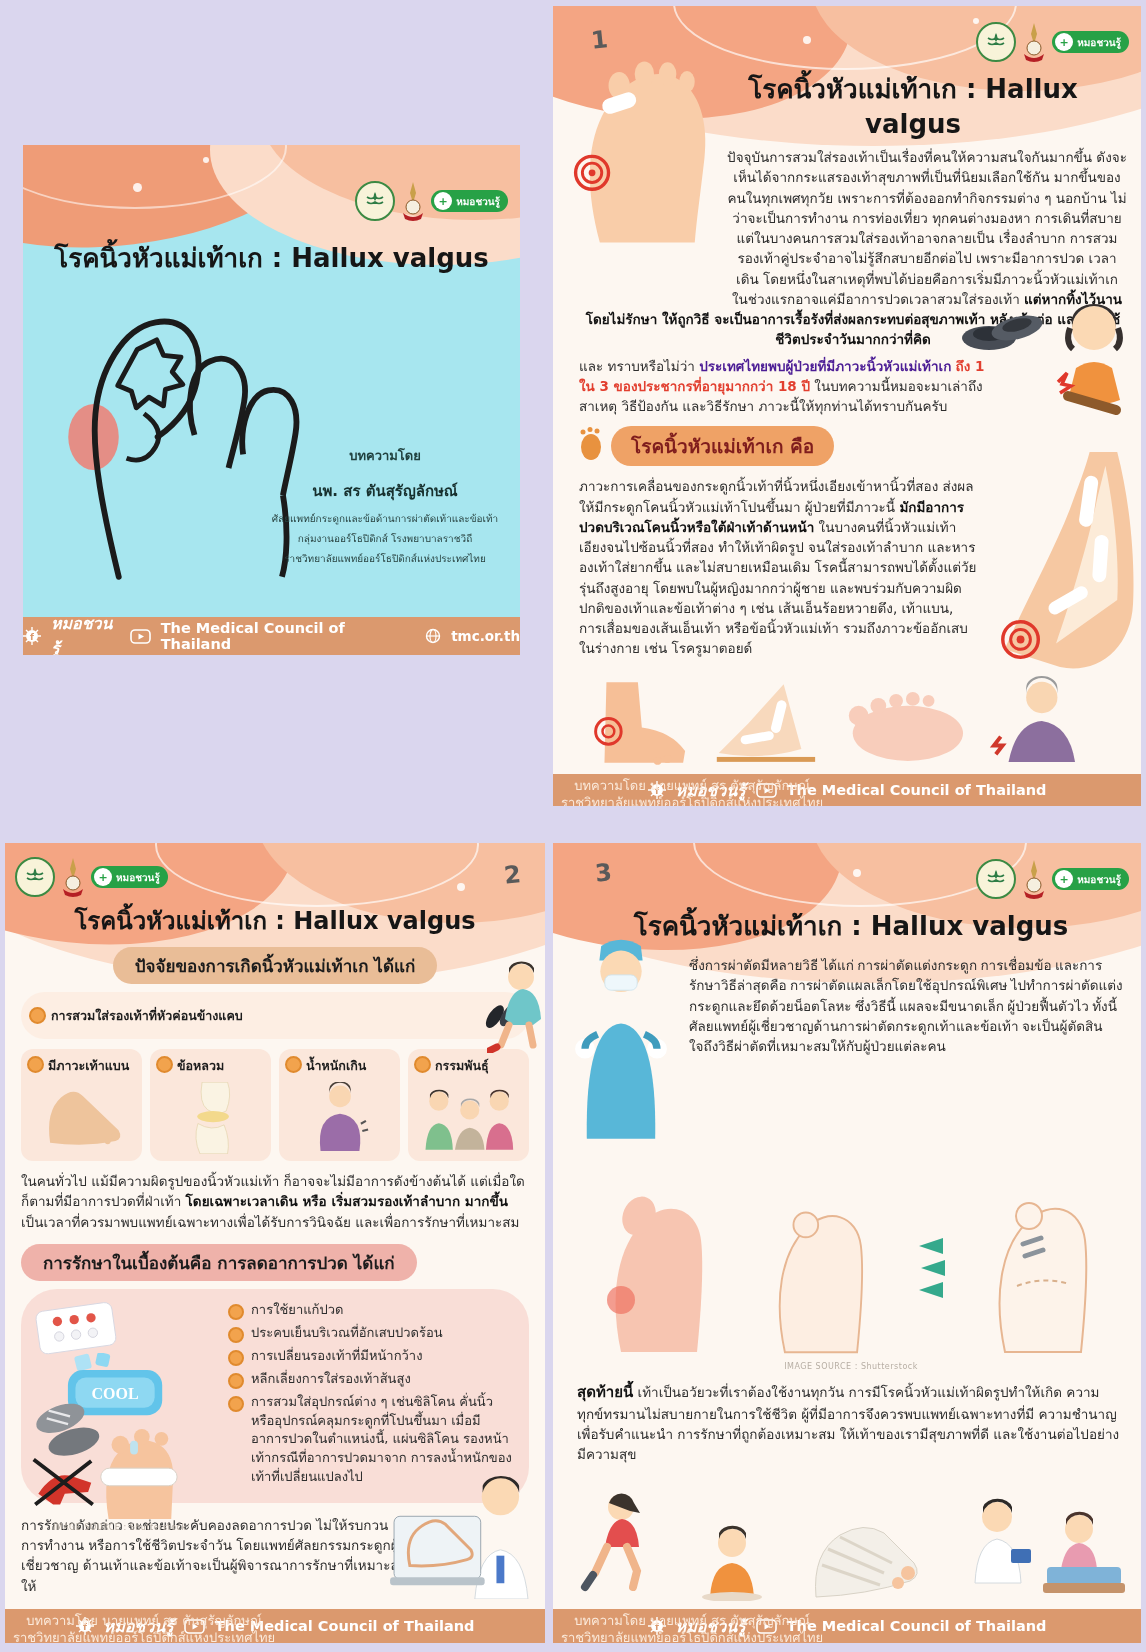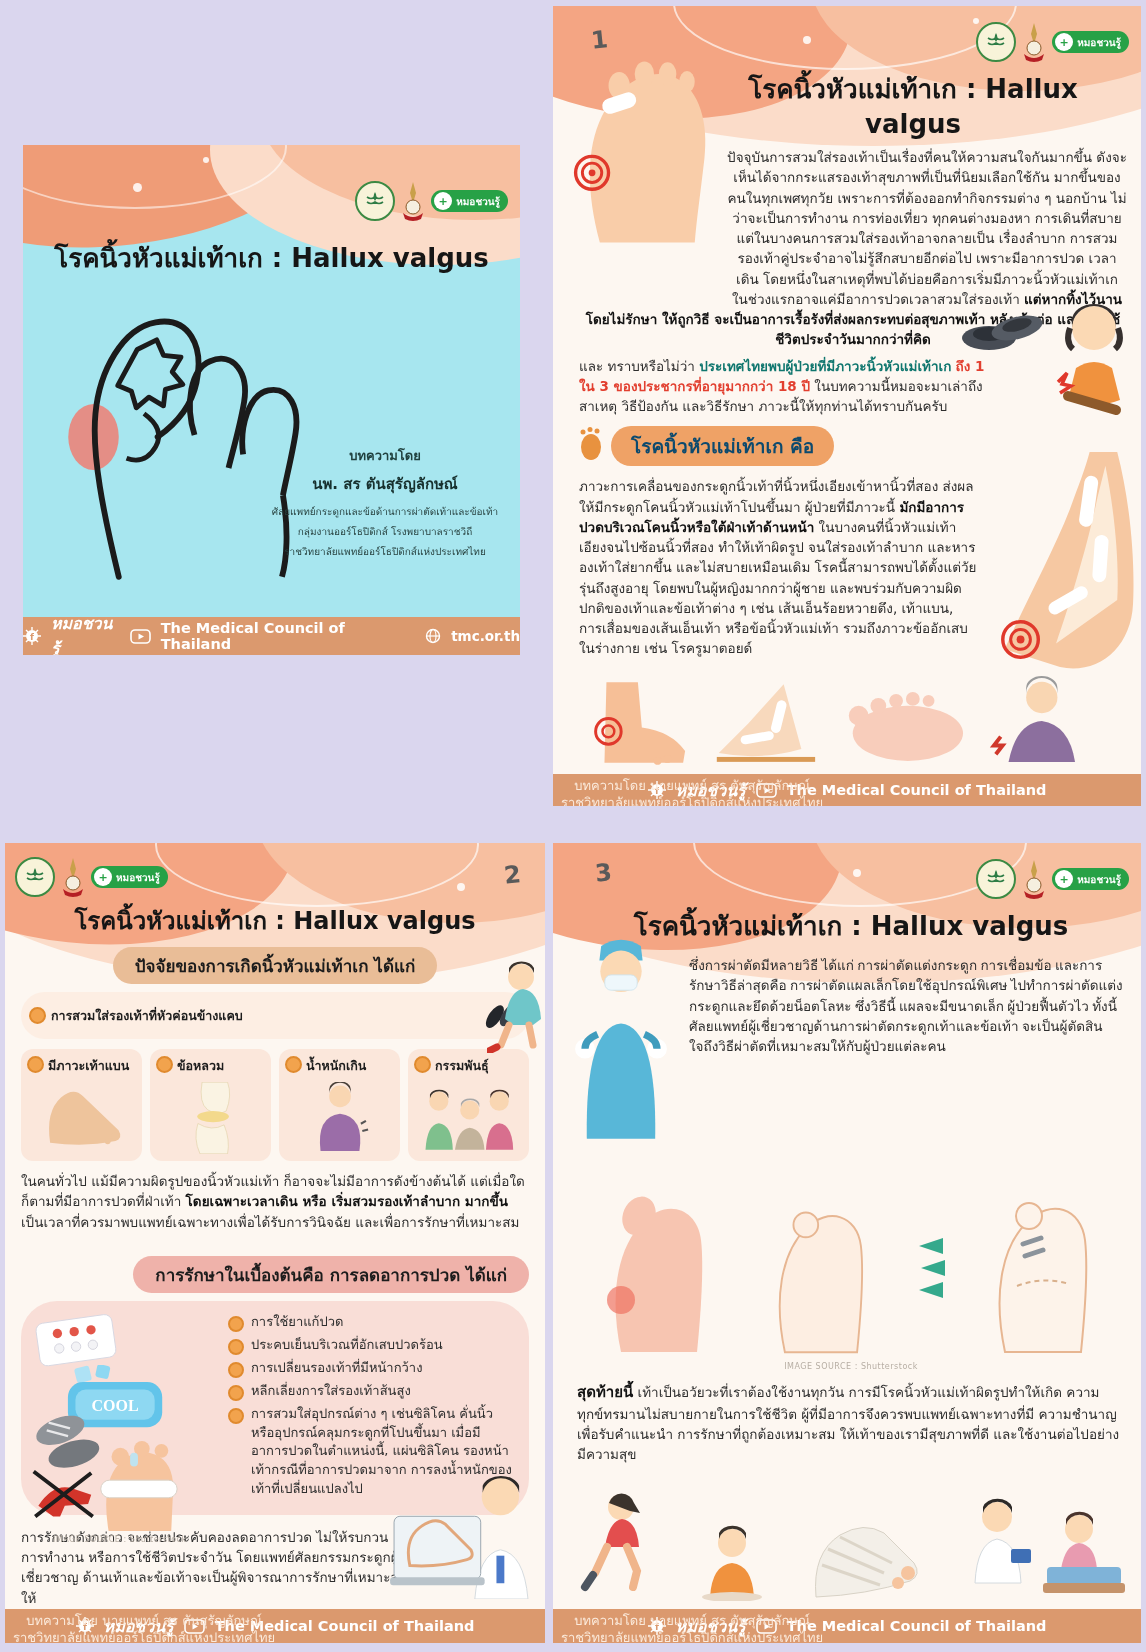--- a/index.html
+++ b/index.html
@@ -20,26 +20,26 @@
   .seal{width:36px;height:36px;border-radius:50%;background:#f8f3d9;border:2px solid #3c8a43;
         display:flex;align-items:center;justify-content:center;}
   .crest{width:26px;height:40px;}
   .mcr{display:flex;align-items:center;gap:4px;background:#27a146;border-radius:14px;padding:2px 8px 2px 3px;}
   .mcr .cir{width:18px;height:18px;border-radius:50%;background:#fff;display:flex;align-items:center;justify-content:center;
             color:#27a146;font-size:11px;font-weight:bold;}
   .mcr .lbl{color:#fff;font-size:10px;font-weight:bold;white-space:nowrap;}
   .title{font-weight:bold;font-size:26px;color:#161616;text-align:center;letter-spacing:0;}
   
   .badge{display:inline-block;border-radius:22px;font-weight:bold;}
-  .badge-orange{background:#efa266;color:#0c4a6e;font-size:19px;padding:5px 20px;}
+  .badge-orange{background:#efa266;color:#7f1d1d;font-size:19px;padding:5px 20px;}
   .badge-tan{background:#e9bd97;color:#1c1c1c;font-size:17px;padding:5px 22px;}
   .badge-pink{background:#efb2aa;color:#1c1c1c;font-size:17px;padding:5px 22px;}
   .t{font-size:13.5px;line-height:1.5;color:#2e2e2e;margin:0;}
   .b{font-weight:bold;color:#121212;}
-  .blue{color:#0f766e;font-weight:bold;text-align:center;}
+  .blue{color:#4c1d95;font-weight:bold;text-align:center;}
   .red{color:#e23f2f;font-weight:bold;}
   
   .fbar{position:absolute;left:0;right:0;bottom:0;background:#db996e;display:flex;align-items:center;justify-content:center;gap:10px;}
   .fbar .credit{position:absolute;left:8px;top:4px;font-size:13px;line-height:1.3;color:#fbeadb;text-align:center;}
   .fbar .mhc{color:#fff;font-weight:bold;font-style:italic;font-size:16px;}
   .fbar .cou{color:#fff;font-weight:bold;font-size:14.5px;}
   .fbar .web{color:#fff;font-weight:bold;font-size:13.5px;}
   .ficon{display:inline-flex;align-items:center;justify-content:center;}
   
   .pillrow{display:flex;gap:10px;margin-top:8px;}
@@ -102,21 +102,21 @@
         <path d="M97 62 l20 -10 l7 16 l18 2 l-9 15 l11 13 l-18 5 l-2 17 l-15 -9 l-13 11 l-5 -17 l-14 -6 z" fill="none" stroke="#1b1b1b" stroke-width="5" stroke-linejoin="round"></path>
         <path d="M104 128 q22 16 12 34 q-11 19 -30 12" fill="none" stroke="#1b1b1b" stroke-width="5"></path>
         <path d="M156 150 C146 118 152 82 172 74 C196 64 212 86 207 116 C203 140 196 164 191 184" fill="none" stroke="#1b1b1b" stroke-width="6"></path>
         <path d="M206 170 C202 142 212 108 232 104 C254 100 264 122 260 148 C257 168 251 192 247 212" fill="none" stroke="#1b1b1b" stroke-width="6"></path>
         <path d="M247 212 C253 248 251 278 246 296" fill="none" stroke="#1b1b1b" stroke-width="6"></path>
       </svg>
     </span>
 
     <div class="abs" style="left:235px;right:8px;top:300px;text-align:center;">
       <div style="font-size:13px;font-weight:bold;color:#20413f;">บทความโดย</div>
-      <div style="font-size:15px;font-weight:bold;color:#17302e;margin-top:6px;">นพ. สร ตันสุรัญลักษณ์</div>
+      <div style="font-size:15px;font-weight:bold;color:#17302e;margin-top:13px;">นพ. สร ตันสุรัญลักษณ์</div>
       <div style="font-size:10px;color:#27413f;margin-top:8px;">ศัลยแพทย์กระดูกและข้อด้านการผ่าตัดเท้าและข้อเท้า</div>
       <div style="font-size:10px;color:#27413f;margin-top:5px;">กลุ่มงานออร์โธปิดิกส์ โรงพยาบาลราชวิถี</div>
       <div style="font-size:10px;color:#27413f;margin-top:5px;">ราชวิทยาลัยแพทย์ออร์โธปิดิกส์แห่งประเทศไทย</div>
     </div>
 
     <div class="fbar" style="height:38px;">
       <span class="ficon">
         <svg width="18" height="18" viewBox="0 0 18 18">
             <g stroke="#fff" stroke-width="1.4">
               <path d="M9 0v3M9 15v3M0 9h3M15 9h3M3 3l2 2M13 13l2 2M15 3l-2 2M5 13l-2 2"></path>
@@ -411,21 +411,21 @@
               <path d="M94 22 a13 13 0 0 1 25 0 l0 -5 a13 9 0 0 0 -25 0Z" fill="#4a342c"></path>
             <path d="M88 92 q2 -34 18 -36 q18 2 19 36 Z" fill="#d86f8e"></path>
           </svg>
         </div>
       </div>
       <p class="t" style="margin-top:10px;">
         <span>ในคนทั่วไป แม้มีความผิดรูปของนิ้วหัวแม่เท้า ก็อาจจะไม่มีอาการดังข้างต้นได้ แต่เมื่อใดก็ตามที่มีอาการปวดที่ฝ่าเท้า</span>
         <span class="b">โดยเฉพาะเวลาเดิน หรือ เริ่มสวมรองเท้าลำบาก มากขึ้น</span>
         <span>เป็นเวลาที่ควรมาพบแพทย์เฉพาะทางเพื่อได้รับการวินิจฉัย และเพื่อการรักษาที่เหมาะสม</span>
       </p>
-      <div style="text-align:right;margin-top:24px;">
+      <div style="text-align:left;margin-top:12px;">
         <span class="badge badge-pink">การรักษาในเบื้องต้นคือ การลดอาการปวด ได้แก่</span>
       </div>
       <div class="pinkbox">
         <div class="pb-left">
           <span class="abs" style="left:0;top:0;">
             <svg width="84" height="56" viewBox="0 0 90 60">
                 <rect x="3" y="6" width="82" height="46" rx="8" fill="#fff" stroke="#d8d8e2" transform="rotate(-8 45 30)"></rect>
             <g fill="#e25548">
                   <circle cx="24" cy="22" r="5"></circle>
                   <circle cx="42" cy="20" r="5"></circle>

